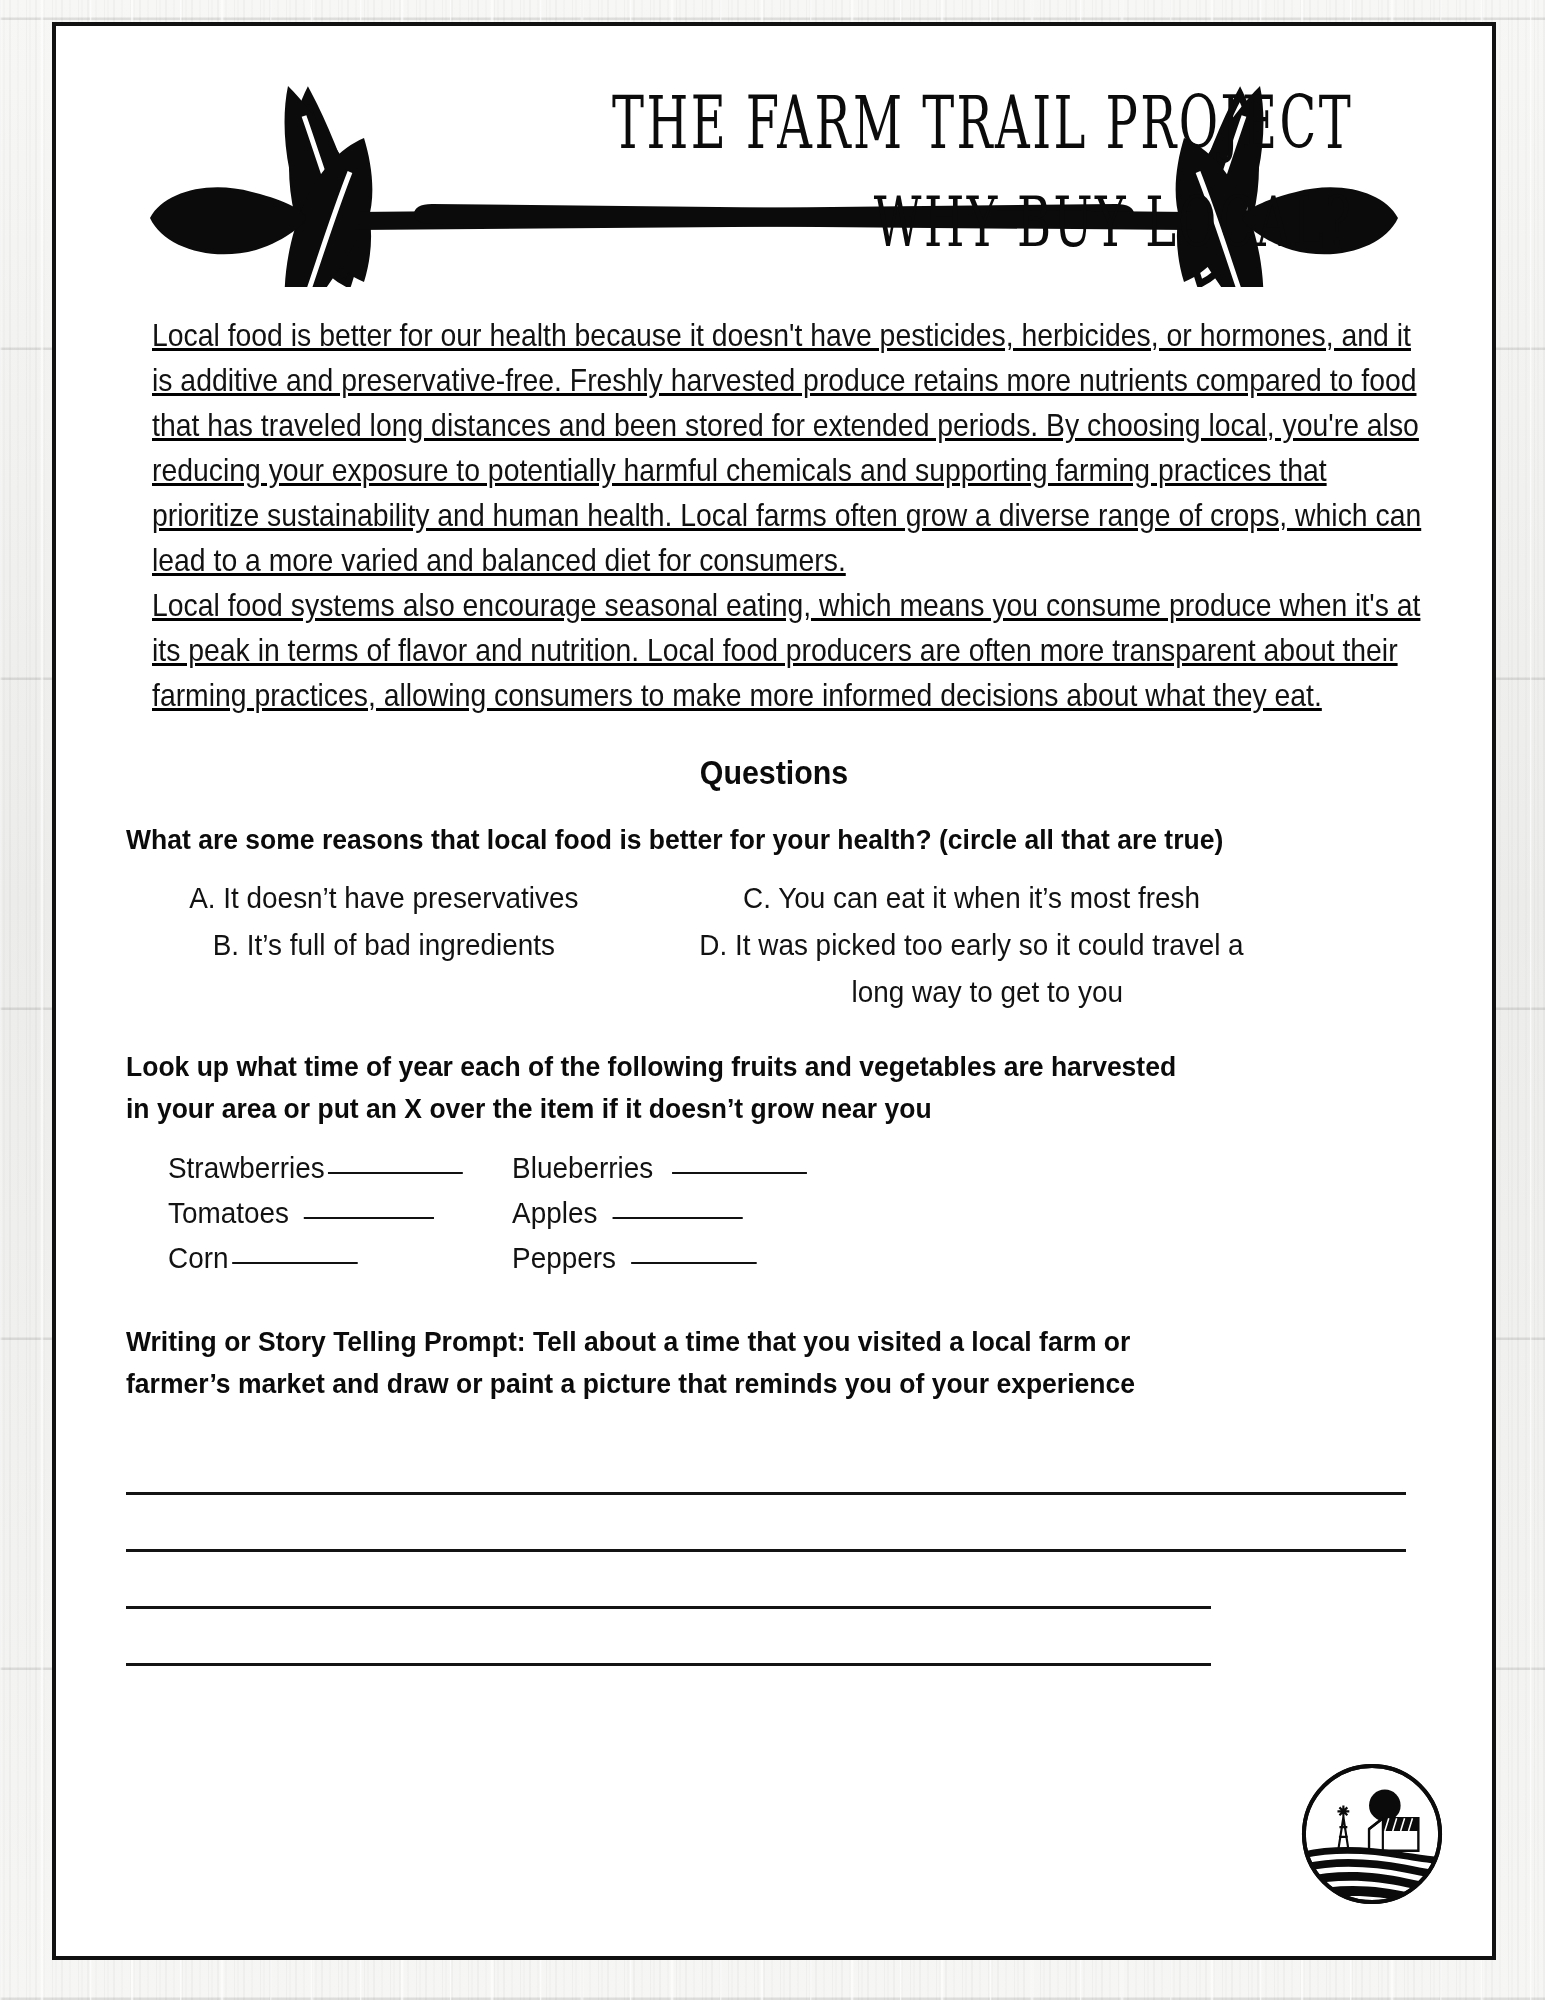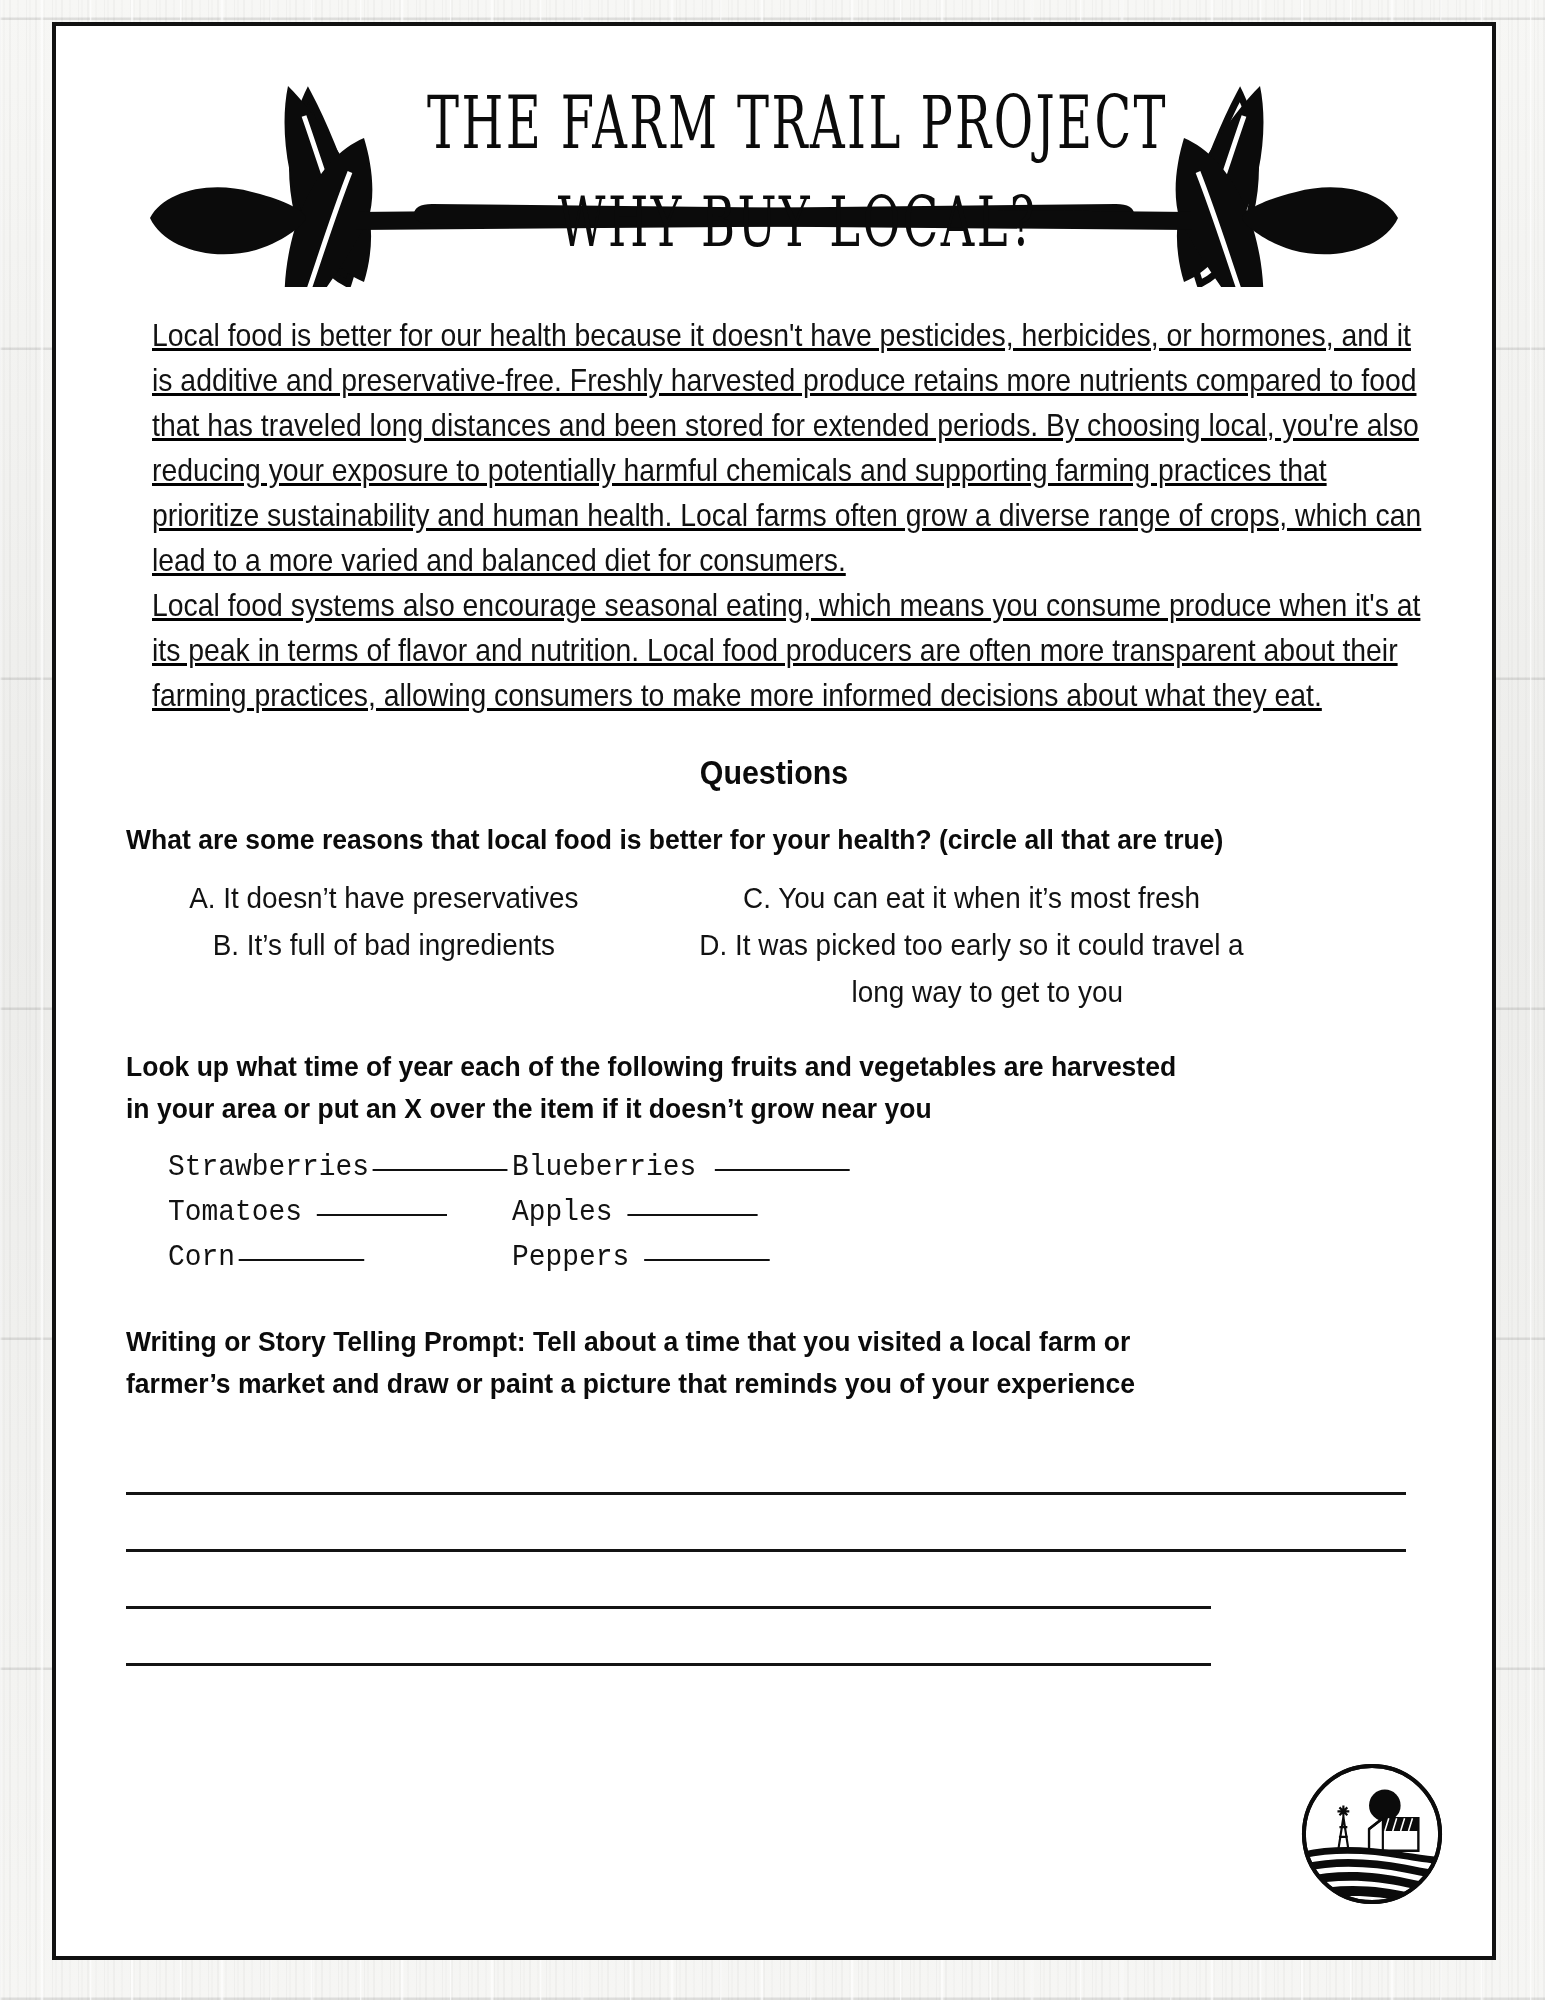--- a/index.html
+++ b/index.html
@@ -36,21 +36,21 @@
     border:4px solid #111;
     box-sizing:border-box;
     overflow:hidden;
   }
 
   
   .banner{position:relative;height:235px;margin-top:26px;}
   .banner svg{position:absolute;left:0;top:0;}
   .title-wrap{
     position:absolute;left:0;right:0;top:0;
-    text-align:center;
+    text-align:right;
     pointer-events:none;
     padding-left:47px;
   }
   .title-line1,.title-line2{
     font-family:"DejaVu Serif",serif;
     font-weight:400;
     color:#0b0b0b;
     letter-spacing:3px;
     white-space:nowrap;
     transform:scaleX(0.80) scaleY(1.20);
@@ -104,21 +104,21 @@
   .choices{
     display:flex;margin:14px 0 0 100px;width:1290px;text-align:center;
   }
   .choices .col{font-size:30px;line-height:47px;color:#121212;
     transform:scaleX(0.93);transform-origin:left top;}
   .choices .col.left{width:490px;flex:0 0 490px;}
   .choices .col.right{width:700px;}
 
   
   .produce{
-    margin:16px 0 0 112px;width:1200px;font-family:Liberation Mono, monospace;
+    margin:16px 0 0 112px;width:1200px;
   }
   .prow{display:flex;font-size:30px;line-height:45px;color:#121212;
     transform:scaleX(0.93);transform-origin:left top;}
   .prow .cell{display:flex;align-items:baseline;}
   .prow .cell.c1{width:370px;flex:0 0 370px;}
   .blank{
     display:inline-block;height:1px;
     border-bottom:2.5px solid #111;
     margin-left:4px;position:relative;top:-4px;
   }

